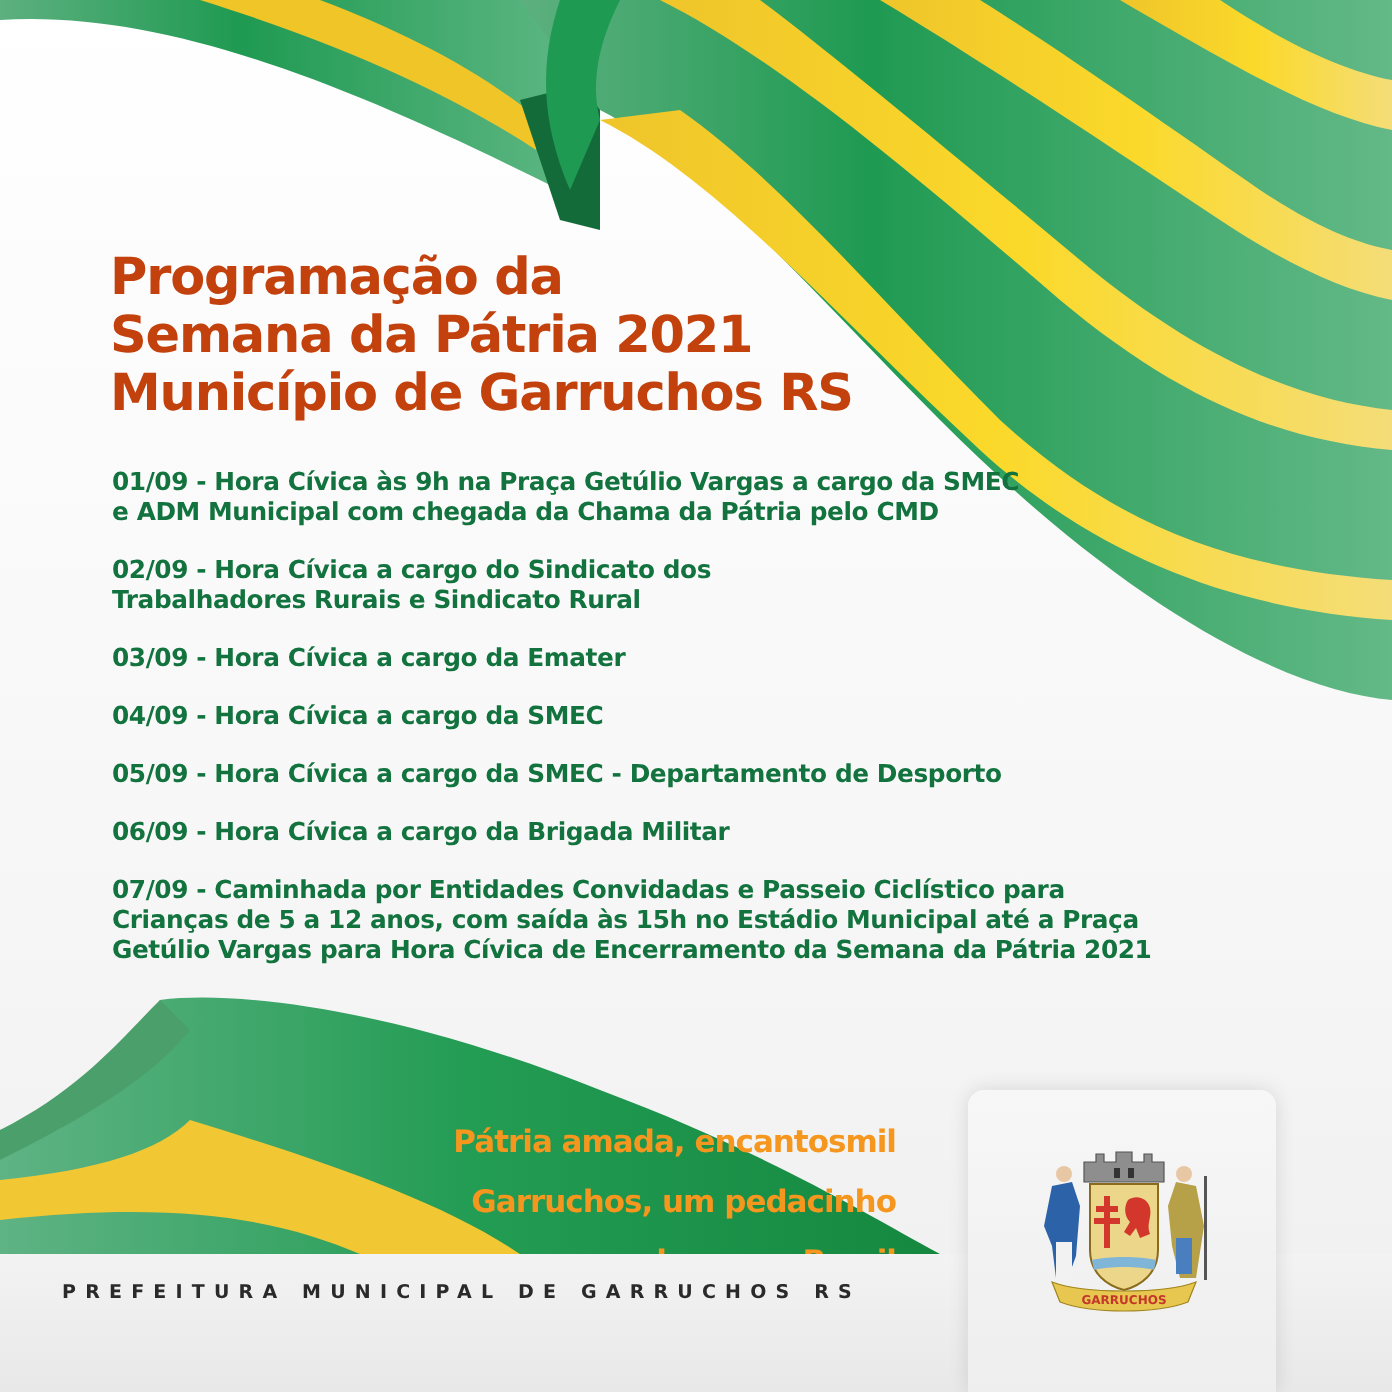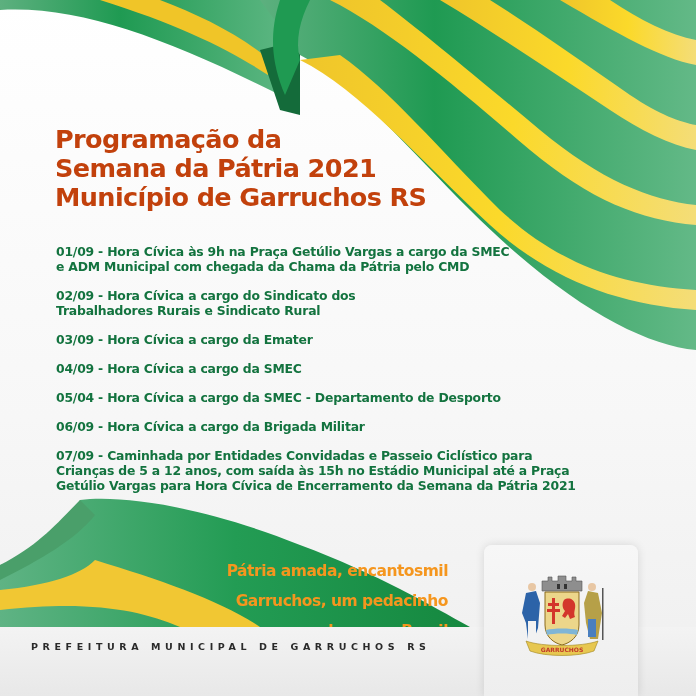--- a/index.html
+++ b/index.html
@@ -14,21 +14,21 @@
     position: absolute; left: 55px; top: 125px;
     color: #c2410c;
     font-family: "DejaVu Sans", sans-serif;
     font-weight: bold;
     font-size: 25.5px;
     line-height: 29px;
     letter-spacing: -0.6px;
   }
   .title div { white-space: nowrap; }
   .schedule {
-    position: absolute; left: 56px; top: 244px;
+    position: absolute; left: 56px; top: 233px;
     color: #13733f;
     font-family: "DejaVu Sans", sans-serif;
     font-weight: bold;
     font-size: 12.4px;
     line-height: 15px;
     letter-spacing: -0.2px;
   }
   .schedule .item { margin-bottom: 14px; white-space: nowrap; }
   .schedule .item div { white-space: nowrap; }
   .slogan {
@@ -116,21 +116,21 @@
     <div>02/09 - Hora Cívica a cargo do Sindicato dos</div>
     <div>Trabalhadores Rurais e Sindicato Rural</div>
   </div>
   <div class="item">
     <div>03/09 - Hora Cívica a cargo da Emater</div>
   </div>
   <div class="item">
     <div>04/09 - Hora Cívica a cargo da SMEC</div>
   </div>
   <div class="item">
-    <div>05/04 - Hora Cívica a cargo da SMEC - Departamento de Desporto</div>
+    <div>05/09 - Hora Cívica a cargo da SMEC - Departamento de Desporto</div>
   </div>
   <div class="item">
     <div>06/09 - Hora Cívica a cargo da Brigada Militar</div>
   </div>
   <div class="item">
     <div>07/09 - Caminhada por Entidades Convidadas e Passeio Ciclístico para</div>
     <div>Crianças de 5 a 12 anos, com saída às 15h no Estádio Municipal até a Praça</div>
     <div>Getúlio Vargas para Hora Cívica de Encerramento da Semana da Pátria 2021</div>
   </div>
 </div>

